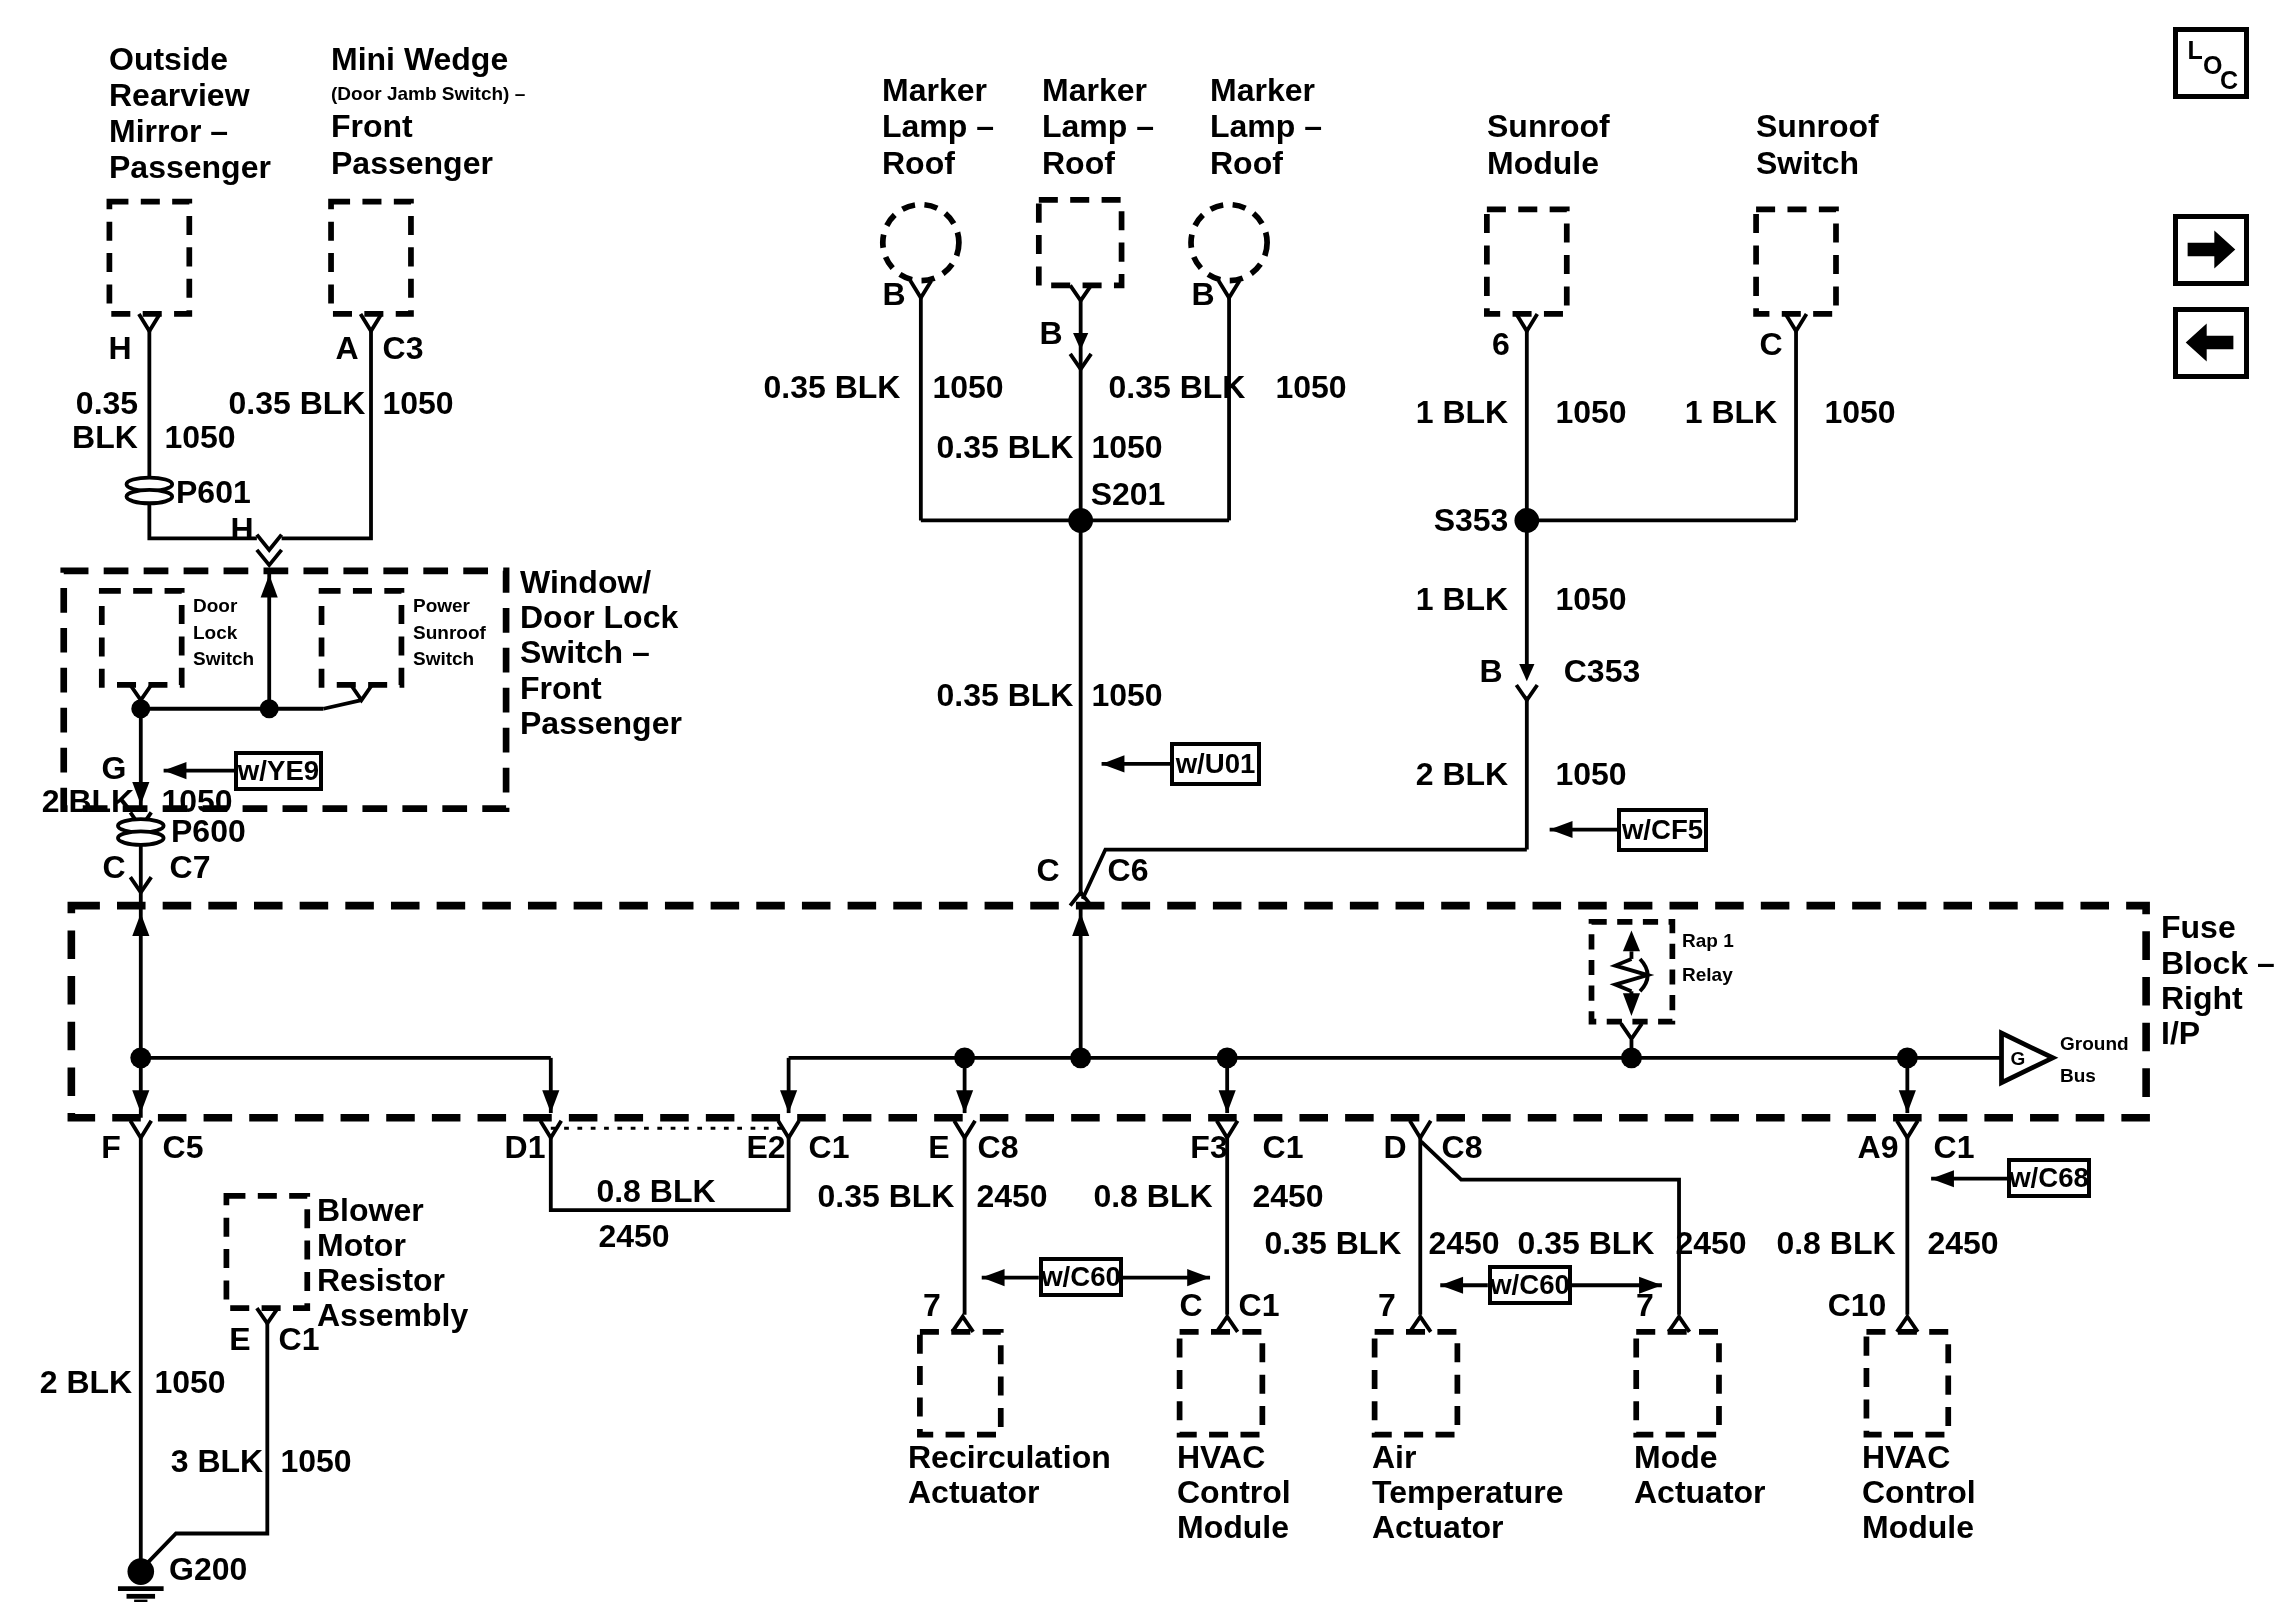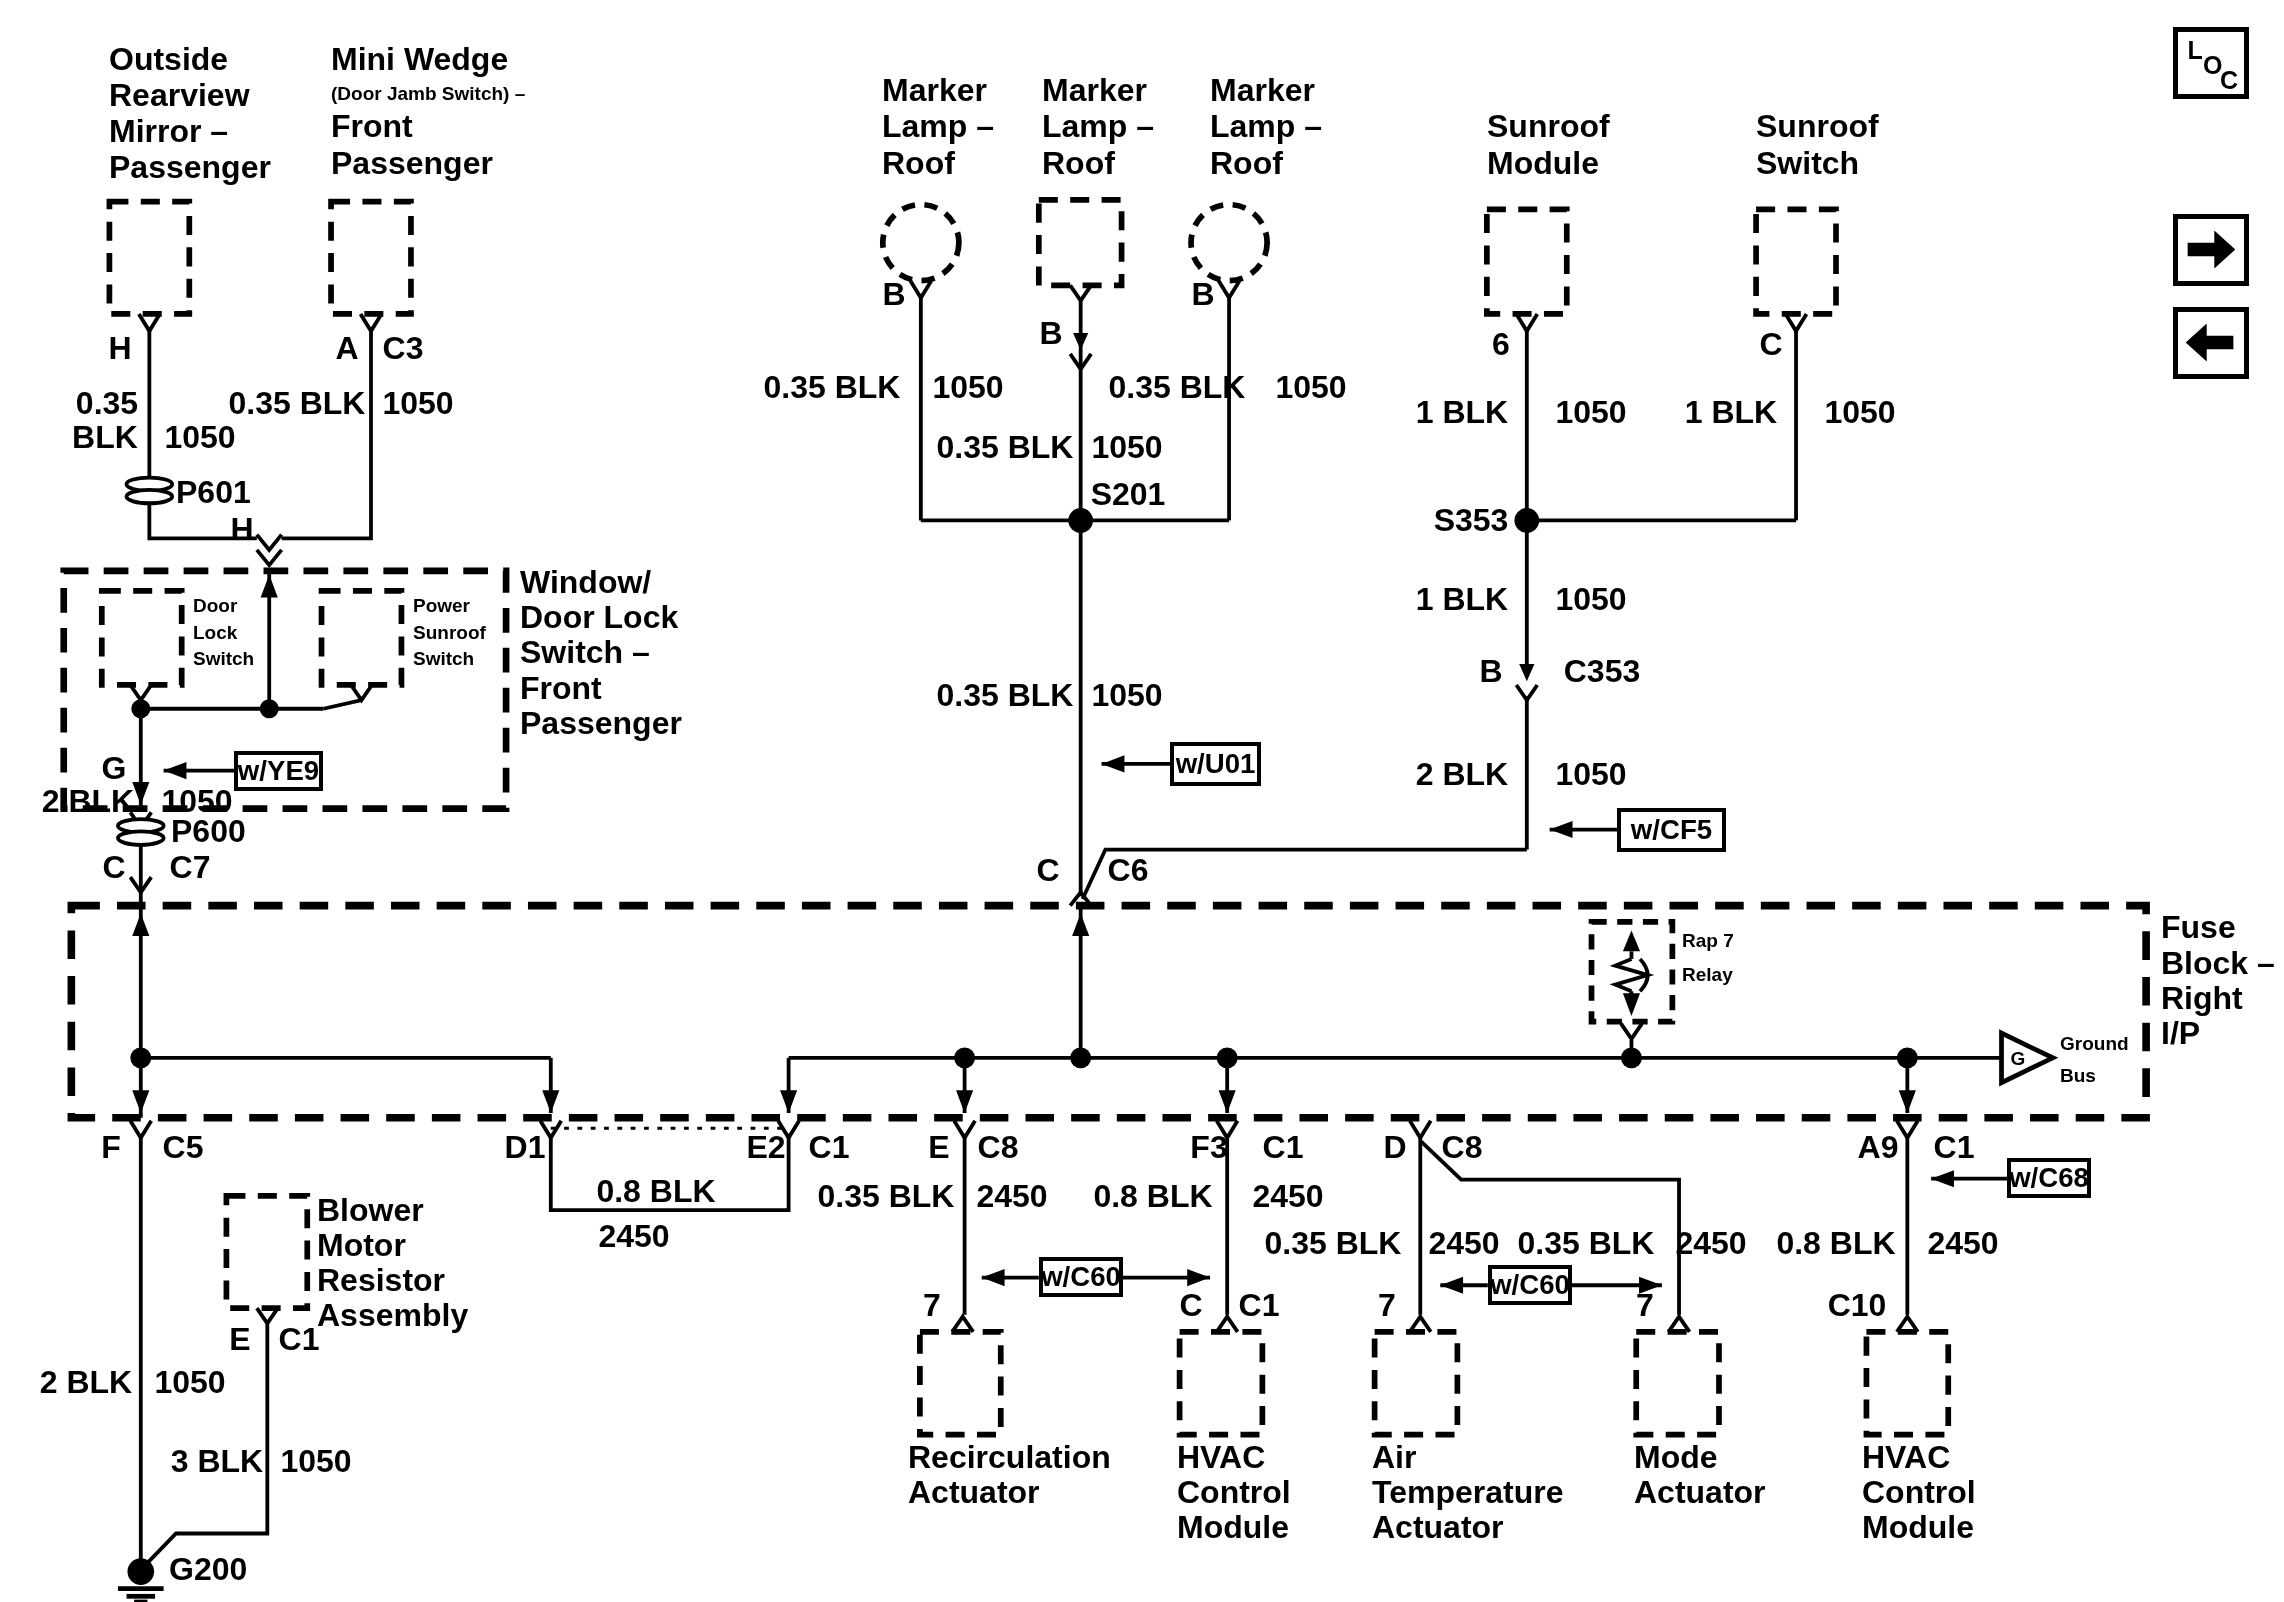--- a/index.html
+++ b/index.html
@@ -283,21 +283,21 @@
 
   <div class="lbl c" style="left:1005px;top:695px">0.35 BLK</div>
   <div class="lbl c" style="left:1127px;top:695px">1050</div>
   <div class="lbl c" style="left:1048px;top:870px">C</div>
   <div class="lbl c" style="left:1128px;top:870px">C6</div>
 
   <div class="lbl l" style="left:2161px;top:927px">Fuse</div>
   <div class="lbl l" style="left:2161px;top:963px">Block –</div>
   <div class="lbl l" style="left:2161px;top:998px">Right</div>
   <div class="lbl l" style="left:2161px;top:1033px">I/P</div>
-  <div class="lbl l sm" style="left:1682px;top:940px">Rap 7</div>
+  <div class="lbl l sm" style="left:1682px;top:940px">Rap 1</div>
   <div class="lbl l sm" style="left:1682px;top:974px">Relay</div>
   <div class="lbl c sm" style="left:2018px;top:1058px">G</div>
   <div class="lbl l sm" style="left:2060px;top:1043px">Ground</div>
   <div class="lbl l sm" style="left:2060px;top:1075px">Bus</div>
 
   <div class="lbl c" style="left:111px;top:1147px">F</div>
   <div class="lbl c" style="left:183px;top:1147px">C5</div>
   <div class="lbl c" style="left:525px;top:1147px">D1</div>
   <div class="lbl c" style="left:766px;top:1147px">E2</div>
   <div class="lbl c" style="left:829px;top:1147px">C1</div>
@@ -351,21 +351,21 @@
   <div class="lbl l" style="left:1372px;top:1492px">Temperature</div>
   <div class="lbl l" style="left:1372px;top:1527px">Actuator</div>
   <div class="lbl l" style="left:1634px;top:1457px">Mode</div>
   <div class="lbl l" style="left:1634px;top:1492px">Actuator</div>
   <div class="lbl l" style="left:1862px;top:1457px">HVAC</div>
   <div class="lbl l" style="left:1862px;top:1492px">Control</div>
   <div class="lbl l" style="left:1862px;top:1527px">Module</div>
 
   <div class="refbox" style="left:234px;top:751px;width:89px;height:40px">w/YE9</div>
   <div class="refbox" style="left:1170px;top:742px;width:91px;height:44px">w/U01</div>
-  <div class="refbox" style="left:1617px;top:808px;width:109px;height:44px">w/CF5</div>
+  <div class="refbox" style="left:1617px;top:808px;width:91px;height:44px">w/CF5</div>
   <div class="refbox" style="left:1039px;top:1257px;width:84px;height:40px">w/C60</div>
   <div class="refbox" style="left:1488px;top:1265px;width:84px;height:40px">w/C60</div>
   <div class="refbox" style="left:2007px;top:1158px;width:84px;height:40px">w/C68</div>
 
   <div class="navbtn locbtn" style="left:2173px;top:27px">
     <span style="left:9.5px;top:3.8px">L</span>
     <span style="left:25px;top:19px">O</span>
     <span style="left:42px;top:34px">C</span>
   </div>
   <div class="navbtn" style="left:2173px;top:214px">

